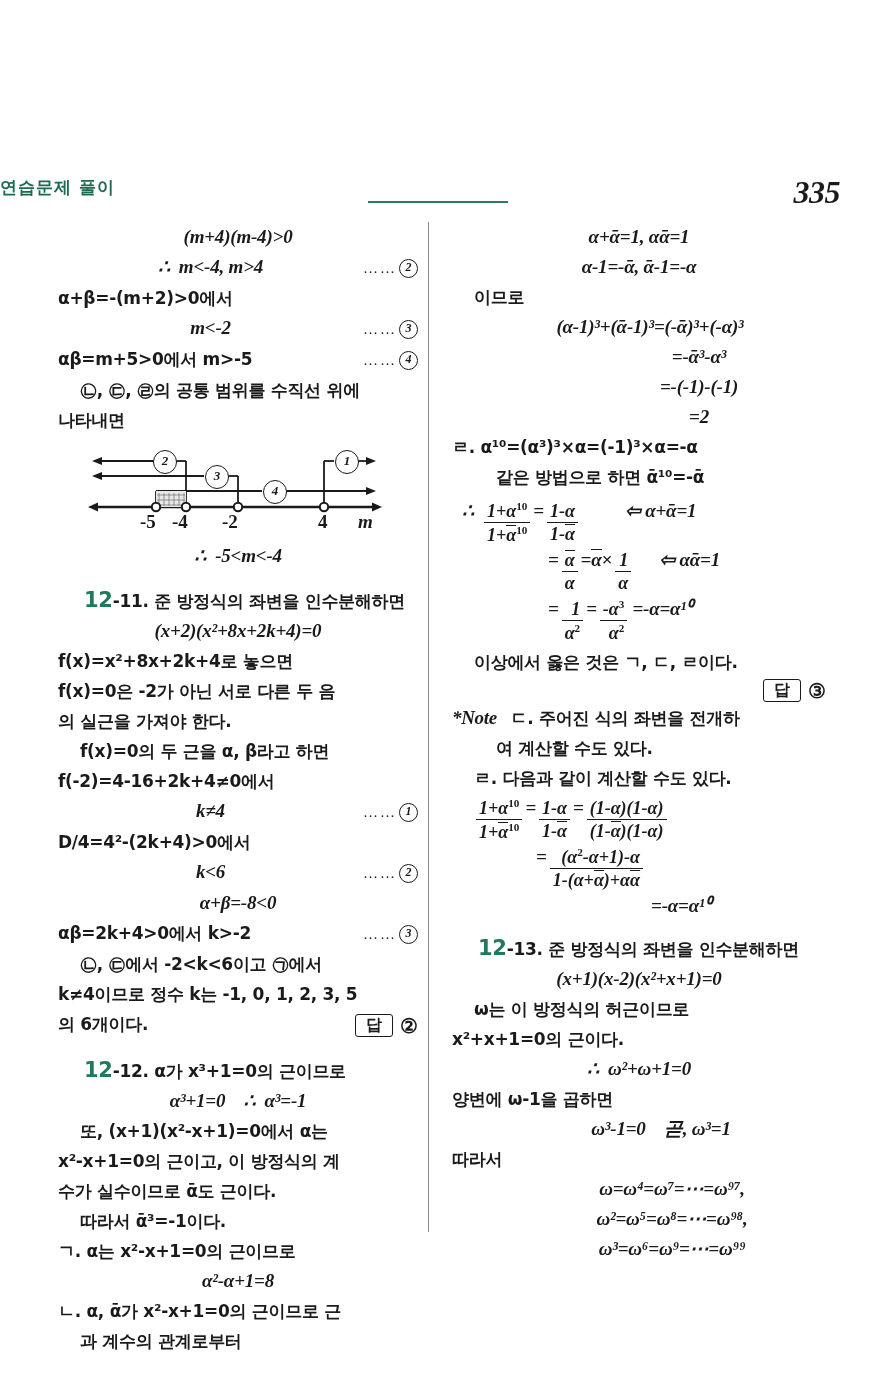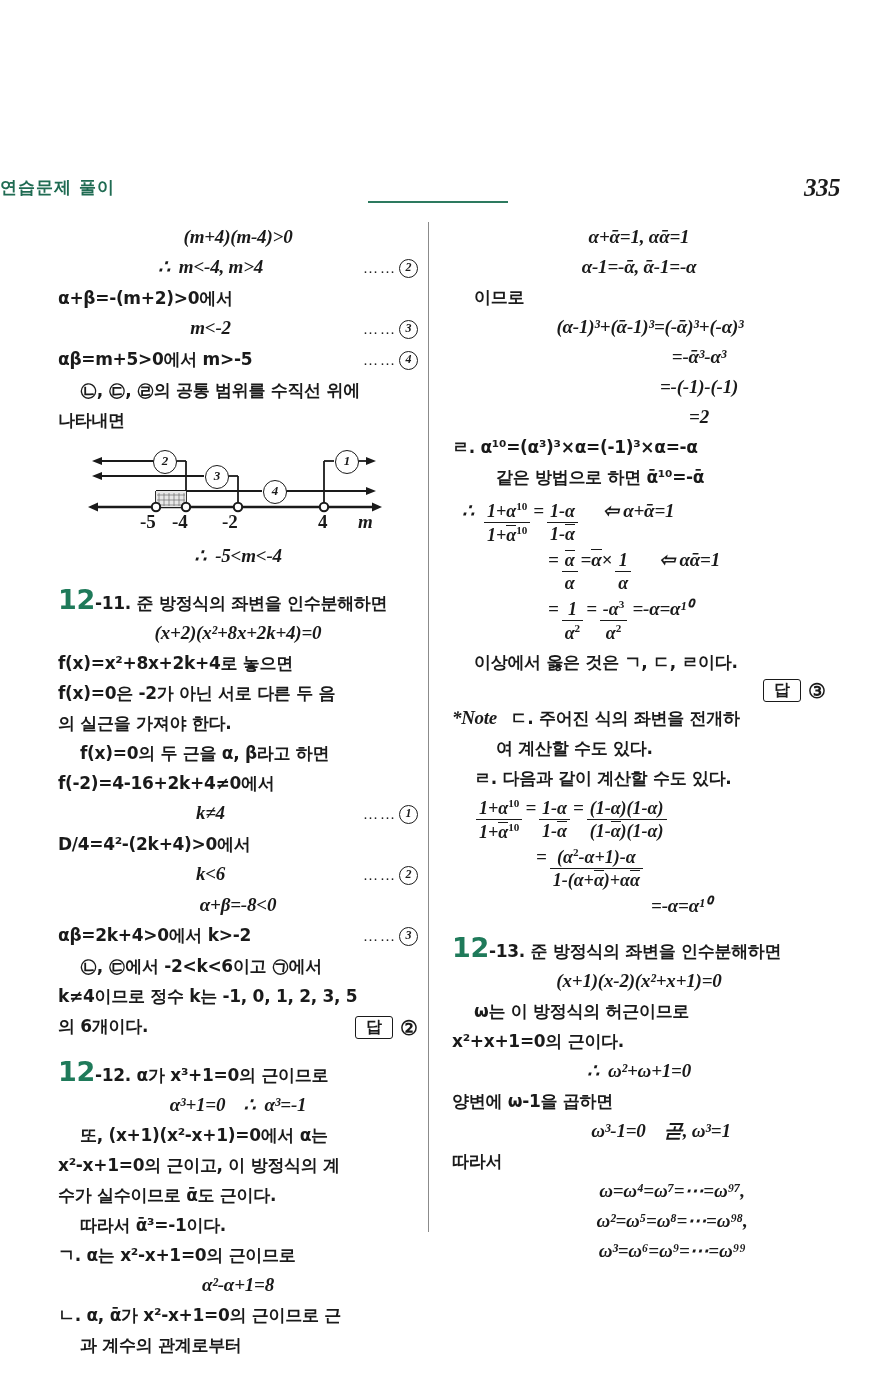--- a/index.html
+++ b/index.html
@@ -16,21 +16,21 @@
     position:absolute;left:0;width:880px;text-align:left;top:0;
     font-family:"DejaVu Sans", sans-serif;
     font-size:17px;font-weight:700;color:#1f6b52;letter-spacing:1px;
   }
   .header-underline{
     position:absolute;left:368px;top:25px;width:140px;height:2px;background:#2d7a5f;
   }
   .page-no{
     position:absolute;right:40px;top:-2px;
     font-family:"Liberation Serif", serif;
-    font-size:25px;font-weight:700;font-style:italic;color:#1a1a1a;
+    font-size:32px;font-weight:700;font-style:italic;color:#1a1a1a;
     letter-spacing:-0.5px;
   }
 
   
   .divider{position:absolute;left:428px;top:222px;width:1px;height:1010px;background:#8b8b8b;}
   .col{position:absolute;top:222px;width:360px;}
   .col-left{left:58px;}
   .col-right{left:452px;width:374px;}
 
   
@@ -54,41 +54,41 @@
     font-family:"DejaVu Sans","Liberation Serif",sans-serif;
     font-size:17px;font-weight:700;line-height:30px;letter-spacing:-0.3px;
   }
   .num{font-family:"Liberation Serif",serif;font-weight:700;font-style:normal;font-size:19px;}
 
   
   .prob{
     font-family:"DejaVu Sans", sans-serif;
     font-weight:700;font-size:19px;display:inline-block;
   }
-  .prob .maj{color:#1f7a5a;font-size:27px;}
+  .prob .maj{color:#1f7a5a;font-size:21px;margin-left:26px;}
   .prob .min{color:#1a1a1a;font-size:17px;}
 
   
   .ref{display:inline-flex;align-items:center;gap:2px;}
   .dots{letter-spacing:2px;font-size:15px;color:#222;}
   .circ{
     display:inline-block;width:17px;height:17px;border:1.4px solid #1a1a1a;border-radius:50%;
     font-family:"Liberation Serif",serif;font-style:italic;font-weight:700;
     font-size:12px;line-height:15px;text-align:center;vertical-align:middle;
   }
 
   
   .ansrow{display:flex;justify-content:flex-end;align-items:center;gap:7px;margin-top:2px;}
   .ansbox{
     border:1.6px solid #1a1a1a;border-radius:3px;padding:1px 10px 2px;
     font-family:"DejaVu Sans",sans-serif;font-weight:700;font-size:16px;line-height:18px;
   }
 
   
-  .frac{display:inline-block;vertical-align:middle;text-align:center;line-height:1.12;
+  .frac{display:inline-block;vertical-align:middle;text-align:right;line-height:1.12;
         font-family:"Liberation Serif",serif;font-style:italic;font-weight:700;font-size:18px;}
   .frac .top{display:block;padding:0 3px 1px;}
   .frac .bot{display:block;border-top:1.6px solid #1a1a1a;padding:1px 3px 0;}
   .ovl{border-top:1.5px solid #1a1a1a;padding-top:0px;display:inline-block;line-height:1.05;}
   sup{font-size:0.62em;vertical-align:super;font-style:normal;font-weight:700;}
 
   
   .note-lead{
     font-family:"Liberation Serif",serif;font-weight:700;font-style:italic;font-size:19px;
   }
@@ -293,21 +293,21 @@
       <span class="ln mth" style="padding-left:10px">∴</span>
       <span class="frac" style="margin-left:10px">
         <span class="top">1+<i>α</i><sup>10</sup></span>
         <span class="bot">1+<span class="ovl"><i>α</i></span><sup>10</sup></span>
       </span>
       <span class="ln mth" style="margin:0 3px">=</span>
       <span class="frac">
         <span class="top">1-<i>α</i></span>
         <span class="bot">1-<span class="ovl"><i>α</i></span></span>
       </span>
-      <span class="ln mth" style="margin-left:25px">⇦ <span>α+ᾱ=1</span></span>
+      <span class="ln mth" style="margin-left:47px">⇦ <span>α+ᾱ=1</span></span>
     </div>
 
     <div class="row" style="padding-left:96px">
       <span class="ln mth" style="margin-right:3px">=</span>
       <span class="frac">
         <span class="top"><span class="ovl"><i>α</i></span></span>
         <span class="bot"><i>α</i></span>
       </span>
       <span class="ln mth" style="margin:0 3px">=<span class="ovl"><i>α</i></span>×</span>
       <span class="frac">

